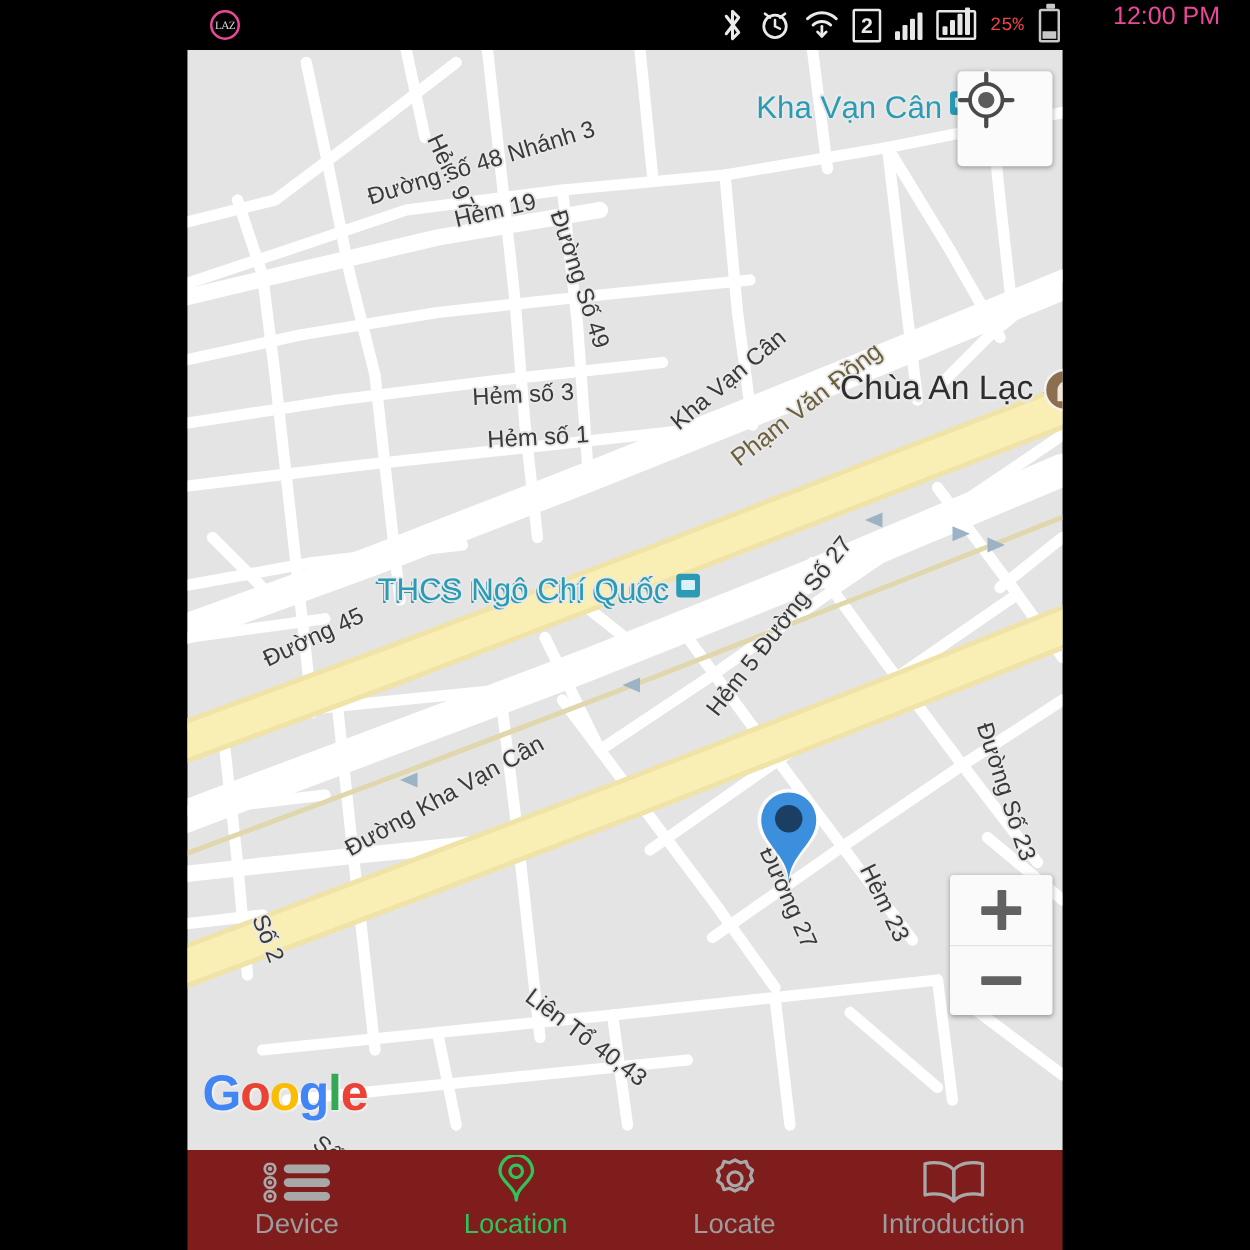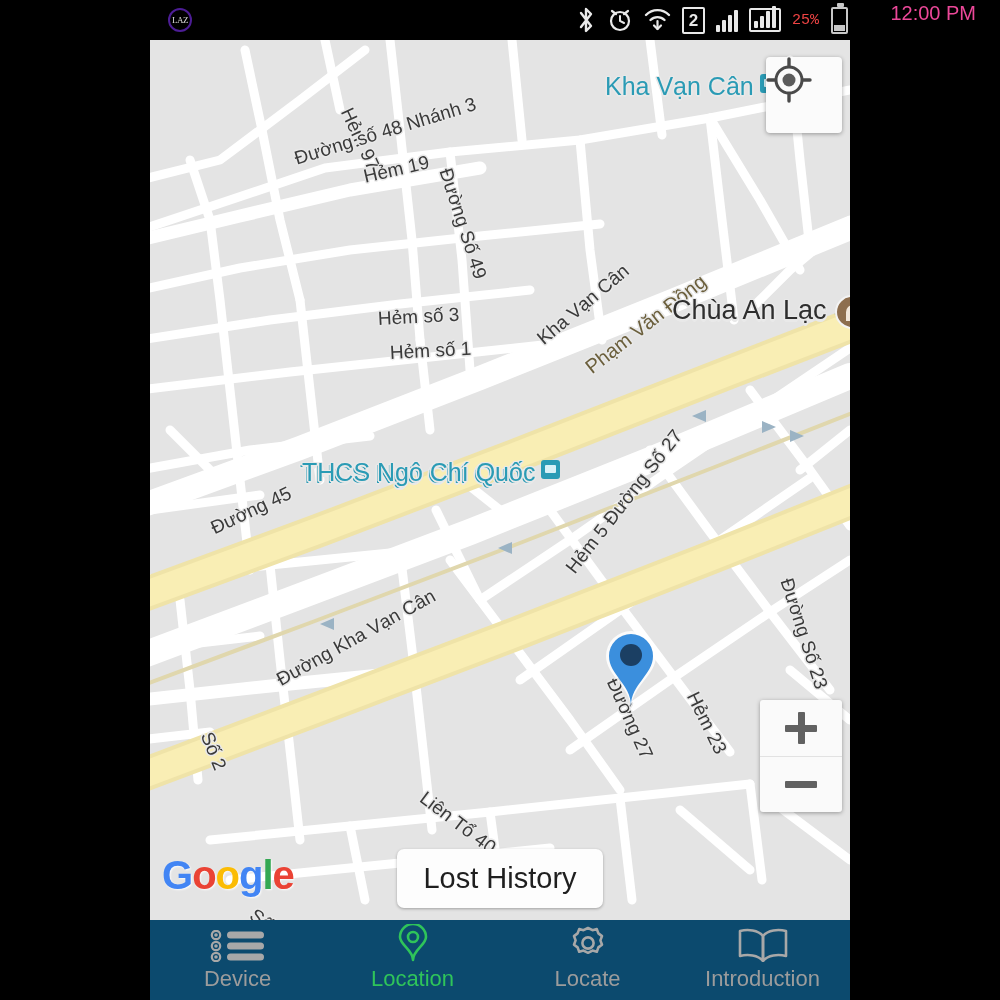--- a/index.html
+++ b/index.html
@@ -13,21 +13,21 @@
 
   
   #statusbar {
     position: absolute; left: 0; top: 0; width: 1000px; height: 40px;
     background: #000; color: #f2f2f2;
     display: flex; align-items: center;
   }
   #sb-left { position: absolute; left: 168px; top: 8px; }
   .laz-badge {
     width: 24px; height: 24px; border-radius: 50%;
-    border: 2px solid #4c1d95; color: #dcdcdc;
+    border: 2px solid #ec4899; color: #dcdcdc;
     font-size: 9px; line-height: 20px; text-align: center;
     letter-spacing: -0.5px; font-family: "Liberation Serif", serif;
   }
   #sb-right {
     position: absolute; right: 152px; top: 0; height: 40px;
     display: flex; align-items: center; gap: 11px;
   }
   .sb-icon { display: flex; align-items: center; justify-content: center; }
   .sim-badge {
     width: 23px; height: 27px; border: 2px solid #e8e8e8; border-radius: 2px;
@@ -138,21 +138,21 @@
   }
   .act-btn {
     background: #fdfdfd; border-radius: 7px; padding: 13px 26px;
     font-size: 29px; color: #1f1f1f; white-space: nowrap;
     box-shadow: 0 1px 3px rgba(0,0,0,.3);
   }
 
   
   #tabbar {
     position: absolute; left: 150px; bottom: 0; width: 700px; height: 80px;
-    background: #0c4a6e; display: flex; align-items: center;
+    background: #7f1d1d; display: flex; align-items: center;
   }
   .tab {
     flex: 1; height: 100%;
     display: flex; flex-direction: column; align-items: center; justify-content: center;
     gap: 4px;
   }
   .tab .ic { height: 34px; display: flex; align-items: flex-end; }
   .tab .tl { font-size: 22px; color: #9c9c9c; }
   .tab.active .tl { color: #2fc45a; }
   #tabbar-fill-l, #tabbar-fill-r {
@@ -354,21 +354,20 @@
     </div>
 
     <div id="zoom-ctl">
       <div class="zbtn zplus"></div>
       <div class="zbtn zminus"></div>
     </div>
 
     <div id="glogo"><span class="b">G</span><span class="r">o</span><span class="y">o</span><span class="b">g</span><span class="g">l</span><span class="r">e</span></div>
 
     <div id="actions">
-      <div class="act-btn">Lost History</div>
     </div>
   </div>
 
   <div id="tabbar-fill-l"></div>
   <div id="tabbar-fill-r"></div>
   <div id="tabbar">
 
     <div class="tab">
       <span class="ic">
         <svg width="56" height="32" viewBox="0 0 56 32">

